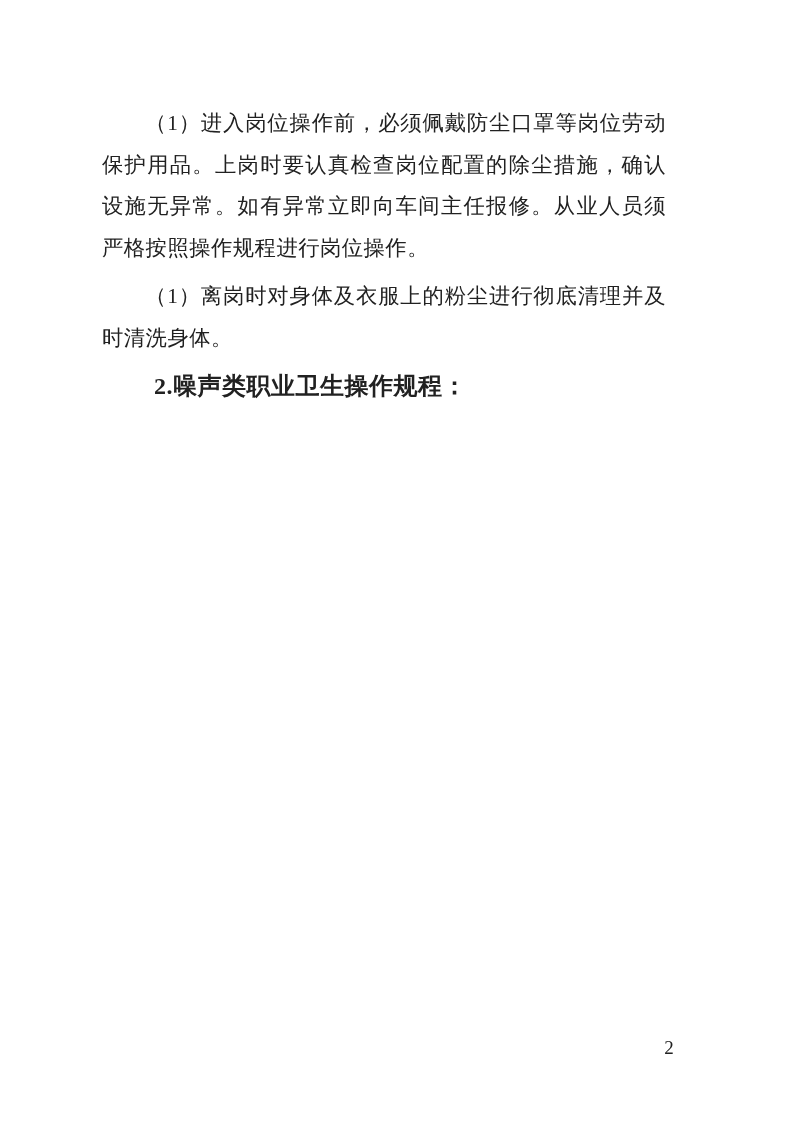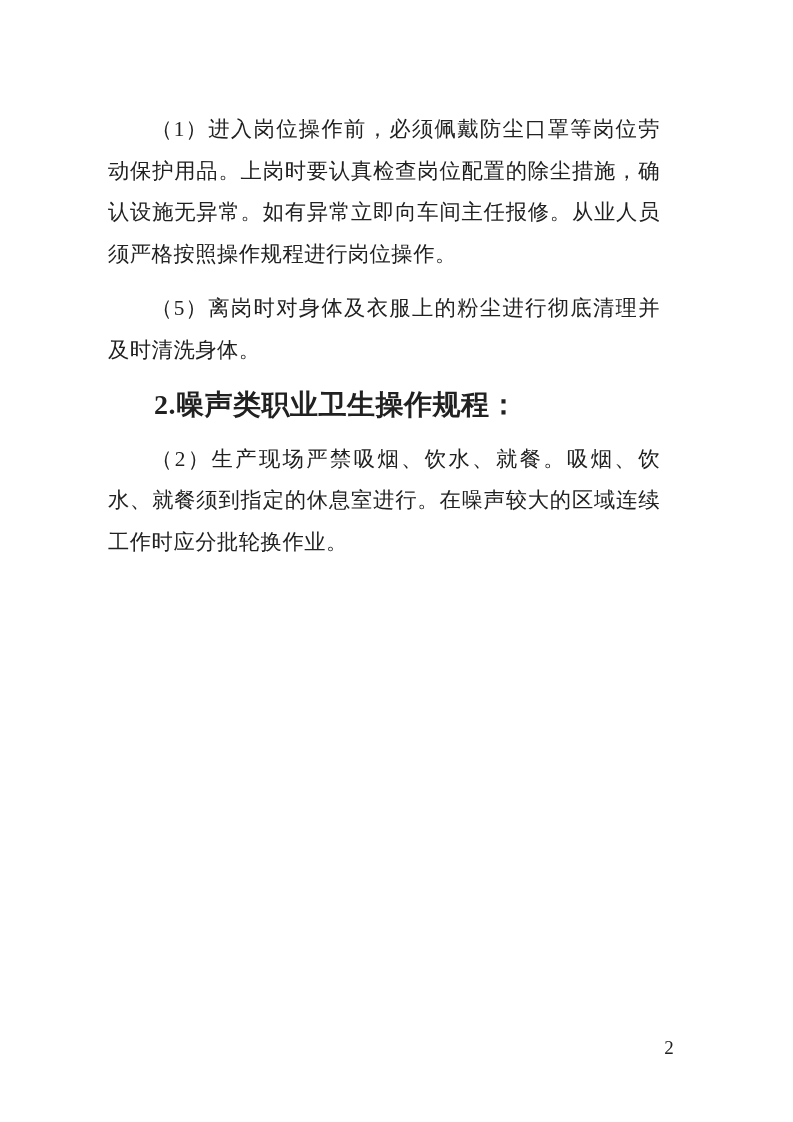--- a/index.html
+++ b/index.html
@@ -16,32 +16,32 @@
     font-family: "Liberation Serif", "DejaVu Serif", serif;
     color: #212121;
   }
   .content {
     position: absolute;
     left: 95px;
     top: 96px;
     width: 578px;
   }
   .para {
-    margin: 13px;
+    margin: 7px;
     font-size: 21.3px;
     line-height: 41.5px;
     text-align: justify;
     text-justify: inter-character;
     text-indent: 43px;
     letter-spacing: 0.5px;
     word-break: break-all;
   }
   .heading {
     margin: 0;
-    font-size: 28px;
+    font-size: 24px;
     line-height: 41.5px;
     font-weight: bold;
     text-indent: 59px;
     letter-spacing: 0.5px;
     font-family: Liberation Serif, serif;
   }
   .page-number {
     position: absolute;
     left: 655px;
     top: 1036px;
@@ -51,19 +51,18 @@
     line-height: 24px;
     color: #212121;
   }
 </style>
 </head>
 <body>
 
 <div class="page">
   <div class="content">
     <p class="para">（1）进入岗位操作前，必须佩戴防尘口罩等岗位劳动保护用品。上岗时要认真检查岗位配置的除尘措施，确认设施无异常。如有异常立即向车间主任报修。从业人员须严格按照操作规程进行岗位操作。</p>
-    <p class="para">（5）离岗时对身体及衣服上的粉尘进行彻底清理并及时清洗身体。</p>
+    <p class="para">（1）离岗时对身体及衣服上的粉尘进行彻底清理并及时清洗身体。</p>
     <p class="heading">2.噪声类职业卫生操作规程：</p>
-    <p class="para">（2）生产现场严禁吸烟、饮水、就餐。吸烟、饮水、就餐须到指定的休息室进行。在噪声较大的区域连续工作时应分批轮换作业。</p>
   </div>
 
   <div class="page-number">2</div>
 </div>
 
 </body></html>

